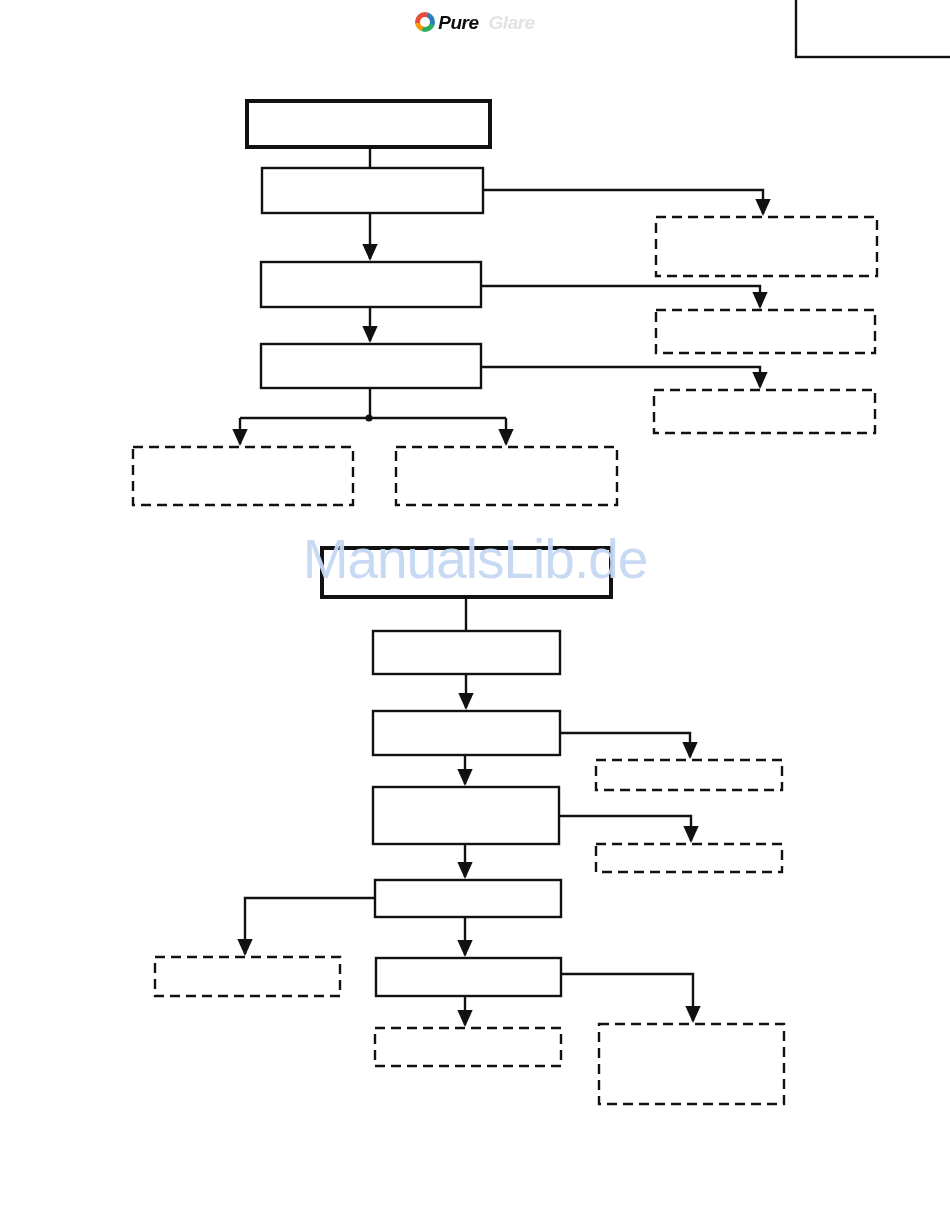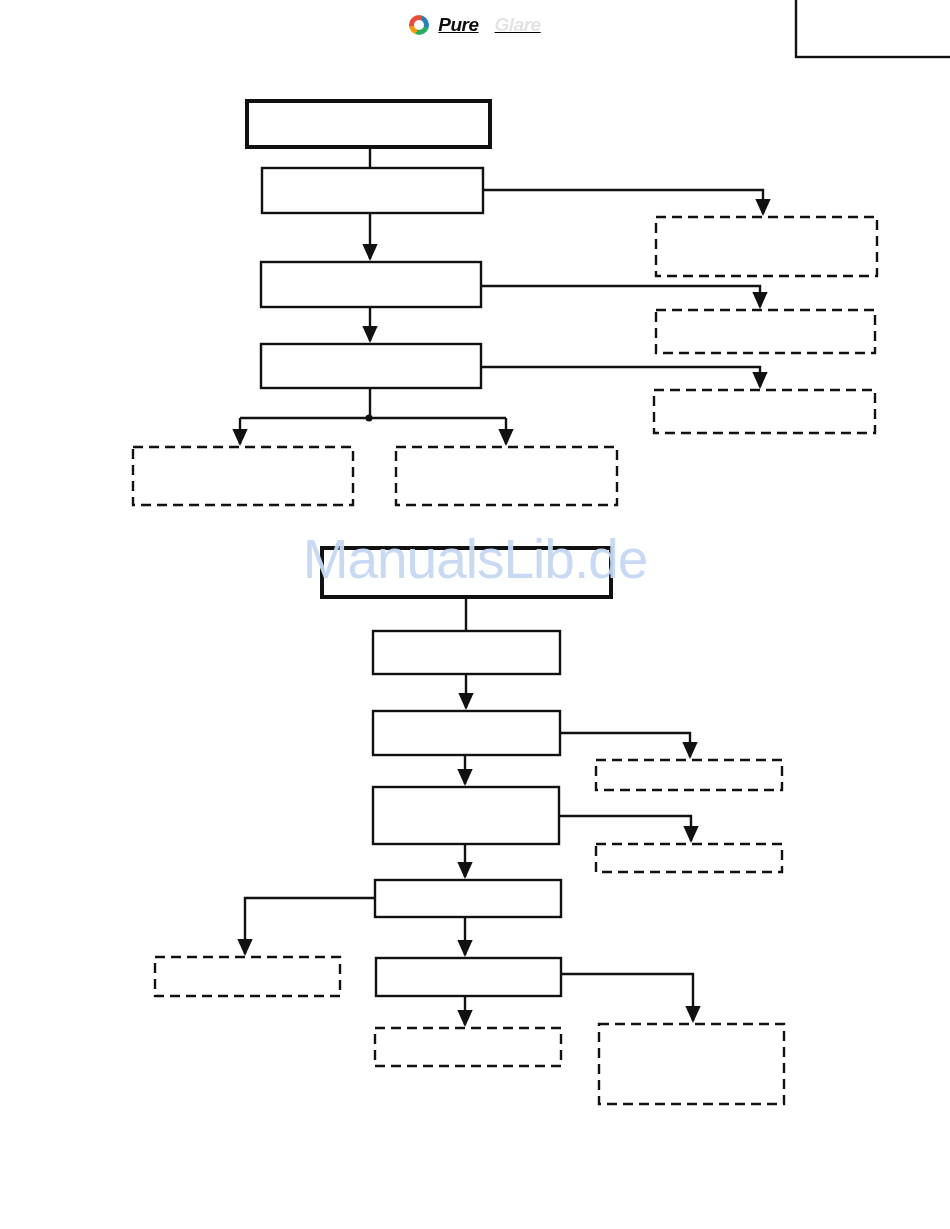--- a/index.html
+++ b/index.html
@@ -5,23 +5,22 @@
   html,body{margin:0;padding:0;}
   body{
     width:950px;height:1229px;
     background:#ffffff;
     position:relative;
     overflow:hidden;
     font-family:"Liberation Sans", sans-serif;
   }
   .logo{
     position:absolute;top:12px;left:0;width:100%;
-    display:flex;justify-content:center;align-items:center;gap:9px;
+    display:flex;justify-content:center;align-items:flex-start;gap:3px;
     height:26px;
-    text-decoration:underline;
   }
   .logo-icon{
     width:20px;height:20px;border-radius:50%;
     background:conic-gradient(from -50deg,#e84c3d 0 70deg,#2980b9 70deg 160deg,#27ae60 160deg 250deg,#f39c12 250deg 310deg,#e84c3d 310deg 360deg);
     position:relative;flex:0 0 auto;
   }
   .logo-icon::after{
     content:"";position:absolute;inset:5px;background:#ffffff;border-radius:50%;
   }
   .logo-pure{

